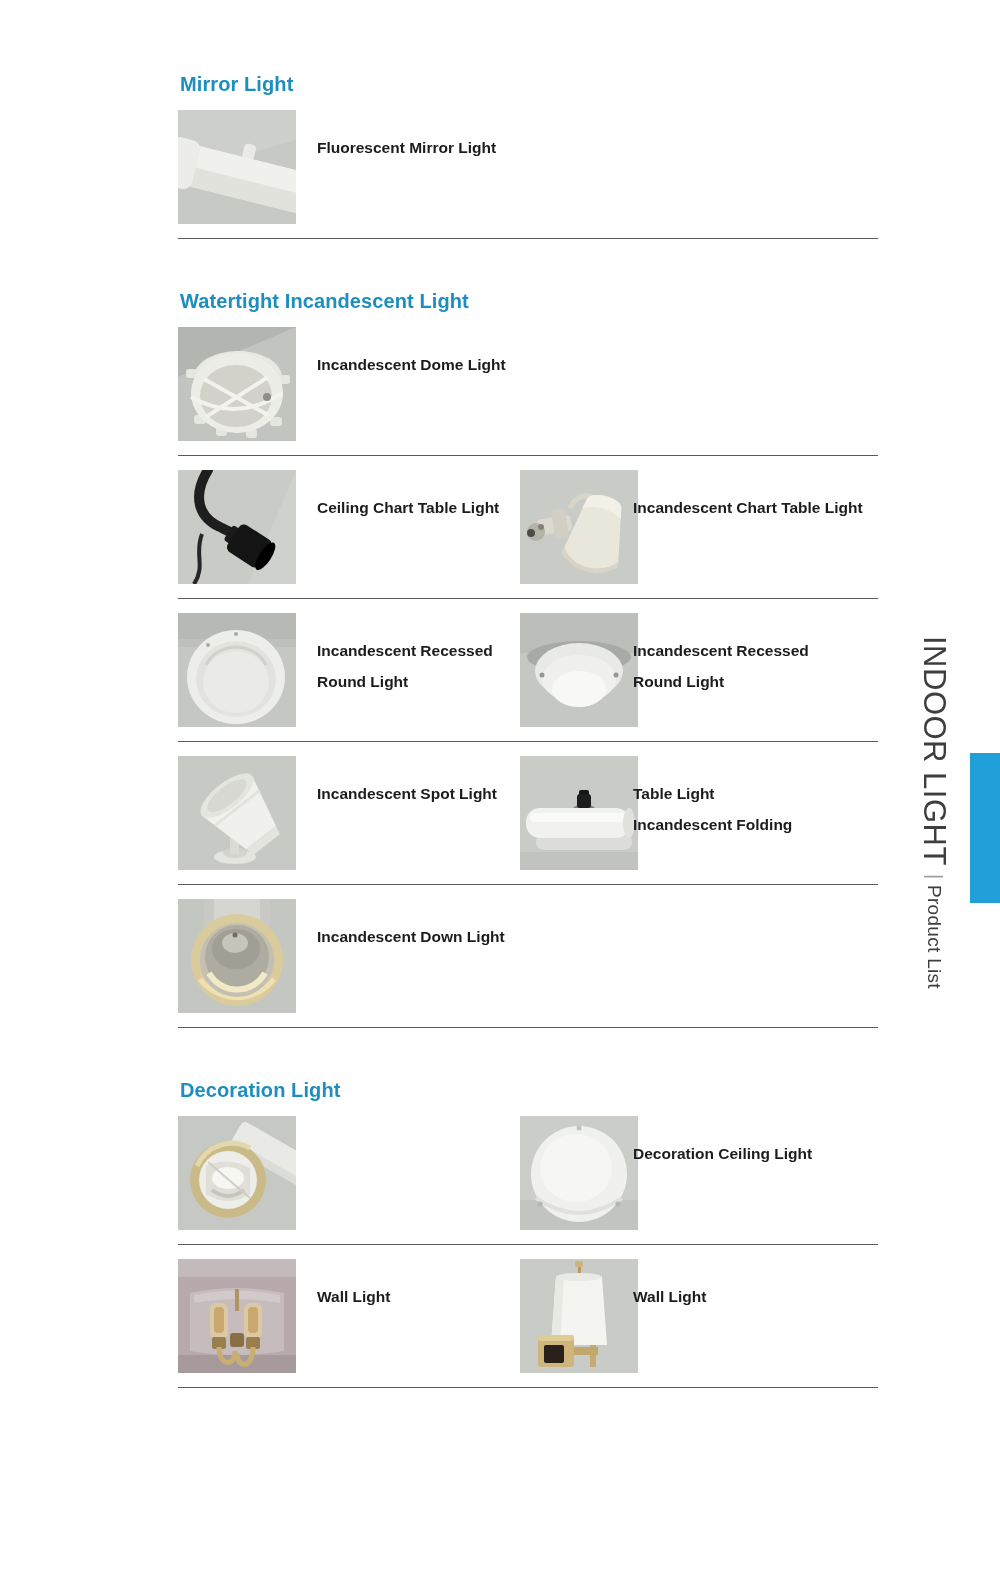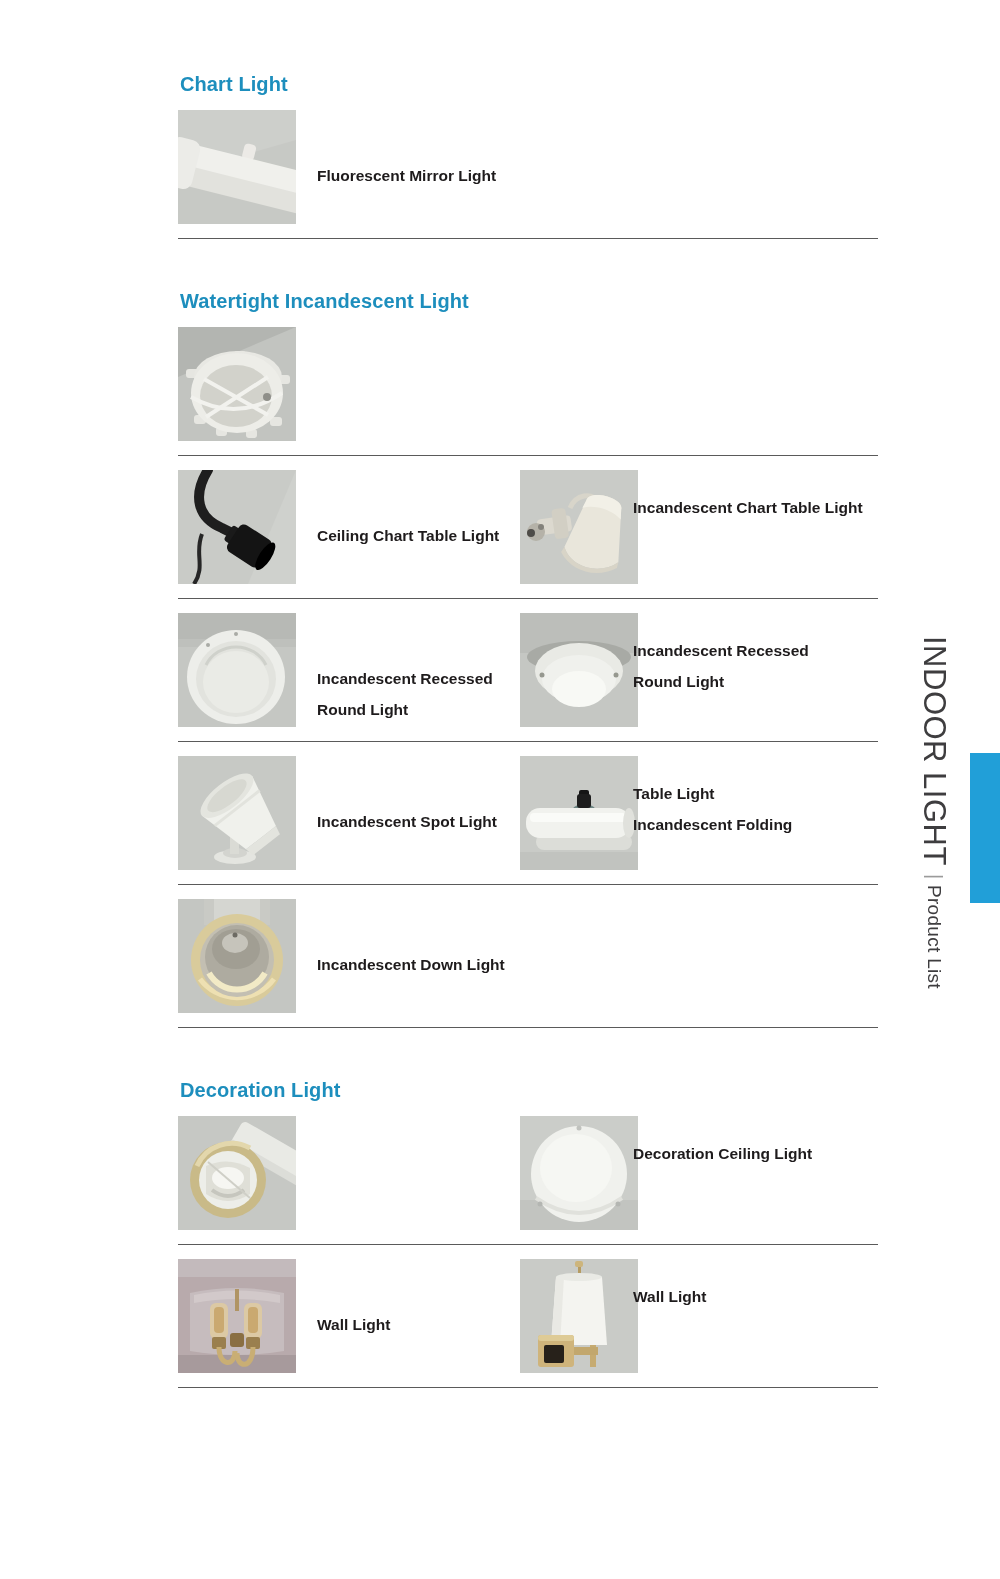--- a/index.html
+++ b/index.html
@@ -15,42 +15,42 @@
   .section-heading.first{margin-top:72px;}
   .row{position:relative;height:114px;margin-top:14px;}
   .thumb{position:absolute;top:0;width:118px;height:114px;overflow:hidden;}
   .thumb.c0{left:0;}
   .thumb.c1{left:342px;}
   .thumb svg{display:block;}
   .label{
     position:absolute;top:22px;font-size:15.5px;font-weight:700;
     color:var(--label,#1e1b1c);line-height:31px;
   }
-  .label.c0{left:139px;width:205px;margin-top:28px;}
+  .label.c0{left:139px;width:205px;}
   .label.c1{left:455px;width:230px;}
   .label .line{white-space:nowrap;}
   hr.divider{
     border:none;border-top:1px solid var(--divider,#5a5a5a);
     margin:14px 0 0;width:700px;height:0;
   }
   .side-title{
     position:absolute;left:916px;top:636px;display:flex;flex-direction:column;
     align-items:center;
   }
   .side-title span{writing-mode:vertical-rl;}
   .v-main{font-size:31px;color:#3e3d3f;font-weight:400;letter-spacing:0.5px;}
   .v-sep{font-size:20px;color:#9b9b9b;margin:8px 0 6px;}
   .v-sub{font-size:19px;color:#3e3d3f;letter-spacing:0.3px;}
   .accent-bar{position:absolute;left:970px;top:753px;width:30px;height:150px;background:#219fd8;}
 </style>
 </head>
 <body>
 
 <main class="content">
-    <h2 class="section-heading first">Chart Light</h2>
+    <h2 class="section-heading first">Mirror Light</h2>
     <div class="row">
       <div class="thumb c0">
         <svg viewBox="0 0 118 114" width="118" height="114" xmlns="http://www.w3.org/2000/svg">
           <rect width="118" height="114" fill="#c7c9c5"></rect>
           <polygon points="0,0 118,0 118,30 0,64" fill="#cdcfcb"></polygon>
           <g transform="rotate(14 59 70)">
             <rect x="58" y="32" width="12" height="16" rx="4" fill="#eceae6"></rect>
             <rect x="-6" y="46" width="140" height="26" rx="6" fill="#f0f0ec"></rect>
             <rect x="-6" y="68" width="140" height="20" rx="5" fill="#e2e2dd"></rect>
             <rect x="-14" y="42" width="30" height="50" rx="9" fill="#ecece8"></rect>
@@ -77,20 +77,23 @@
             <rect x="92" y="90" width="12" height="9" rx="3"></rect>
             <rect x="56" y="24" width="12" height="8" rx="3"></rect>
           </g>
           <ellipse cx="60" cy="50" rx="44" ry="26" fill="#e8e8e3"></ellipse>
           <ellipse cx="59" cy="66" rx="46" ry="40" fill="#edede8"></ellipse>
           <ellipse cx="58" cy="69" rx="36" ry="31" fill="#d2d2cb"></ellipse>
           <path d="M26,52 L90,88 M90,50 L28,90" stroke="#f2f2ee" stroke-width="4" fill="none"></path>
           <path d="M13,70 Q59,96 104,66" stroke="#f2f2ee" stroke-width="4" fill="none"></path>
           <circle cx="89" cy="70" r="4" fill="#8e8e88"></circle>
         </svg>
+      </div>
+      <div class="label c0">
+        <div class="line">Incandescent Dome Light</div>
       </div>
     </div>
     <hr class="divider">
     <div class="row">
       <div class="thumb c0">
         <svg viewBox="0 0 118 114" width="118" height="114" xmlns="http://www.w3.org/2000/svg">
           <rect width="118" height="114" fill="#c9cbc7"></rect>
           <polygon points="118,0 118,114 70,114" fill="#cfd1cd"></polygon>
           <path d="M30,0 C14,26 20,48 44,58 L56,64" stroke="#1e1e1e" stroke-width="10" fill="none" stroke-linecap="round"></path>
           <path d="M24,64 C16,84 28,96 16,114" stroke="#262626" stroke-width="4" fill="none"></path>

